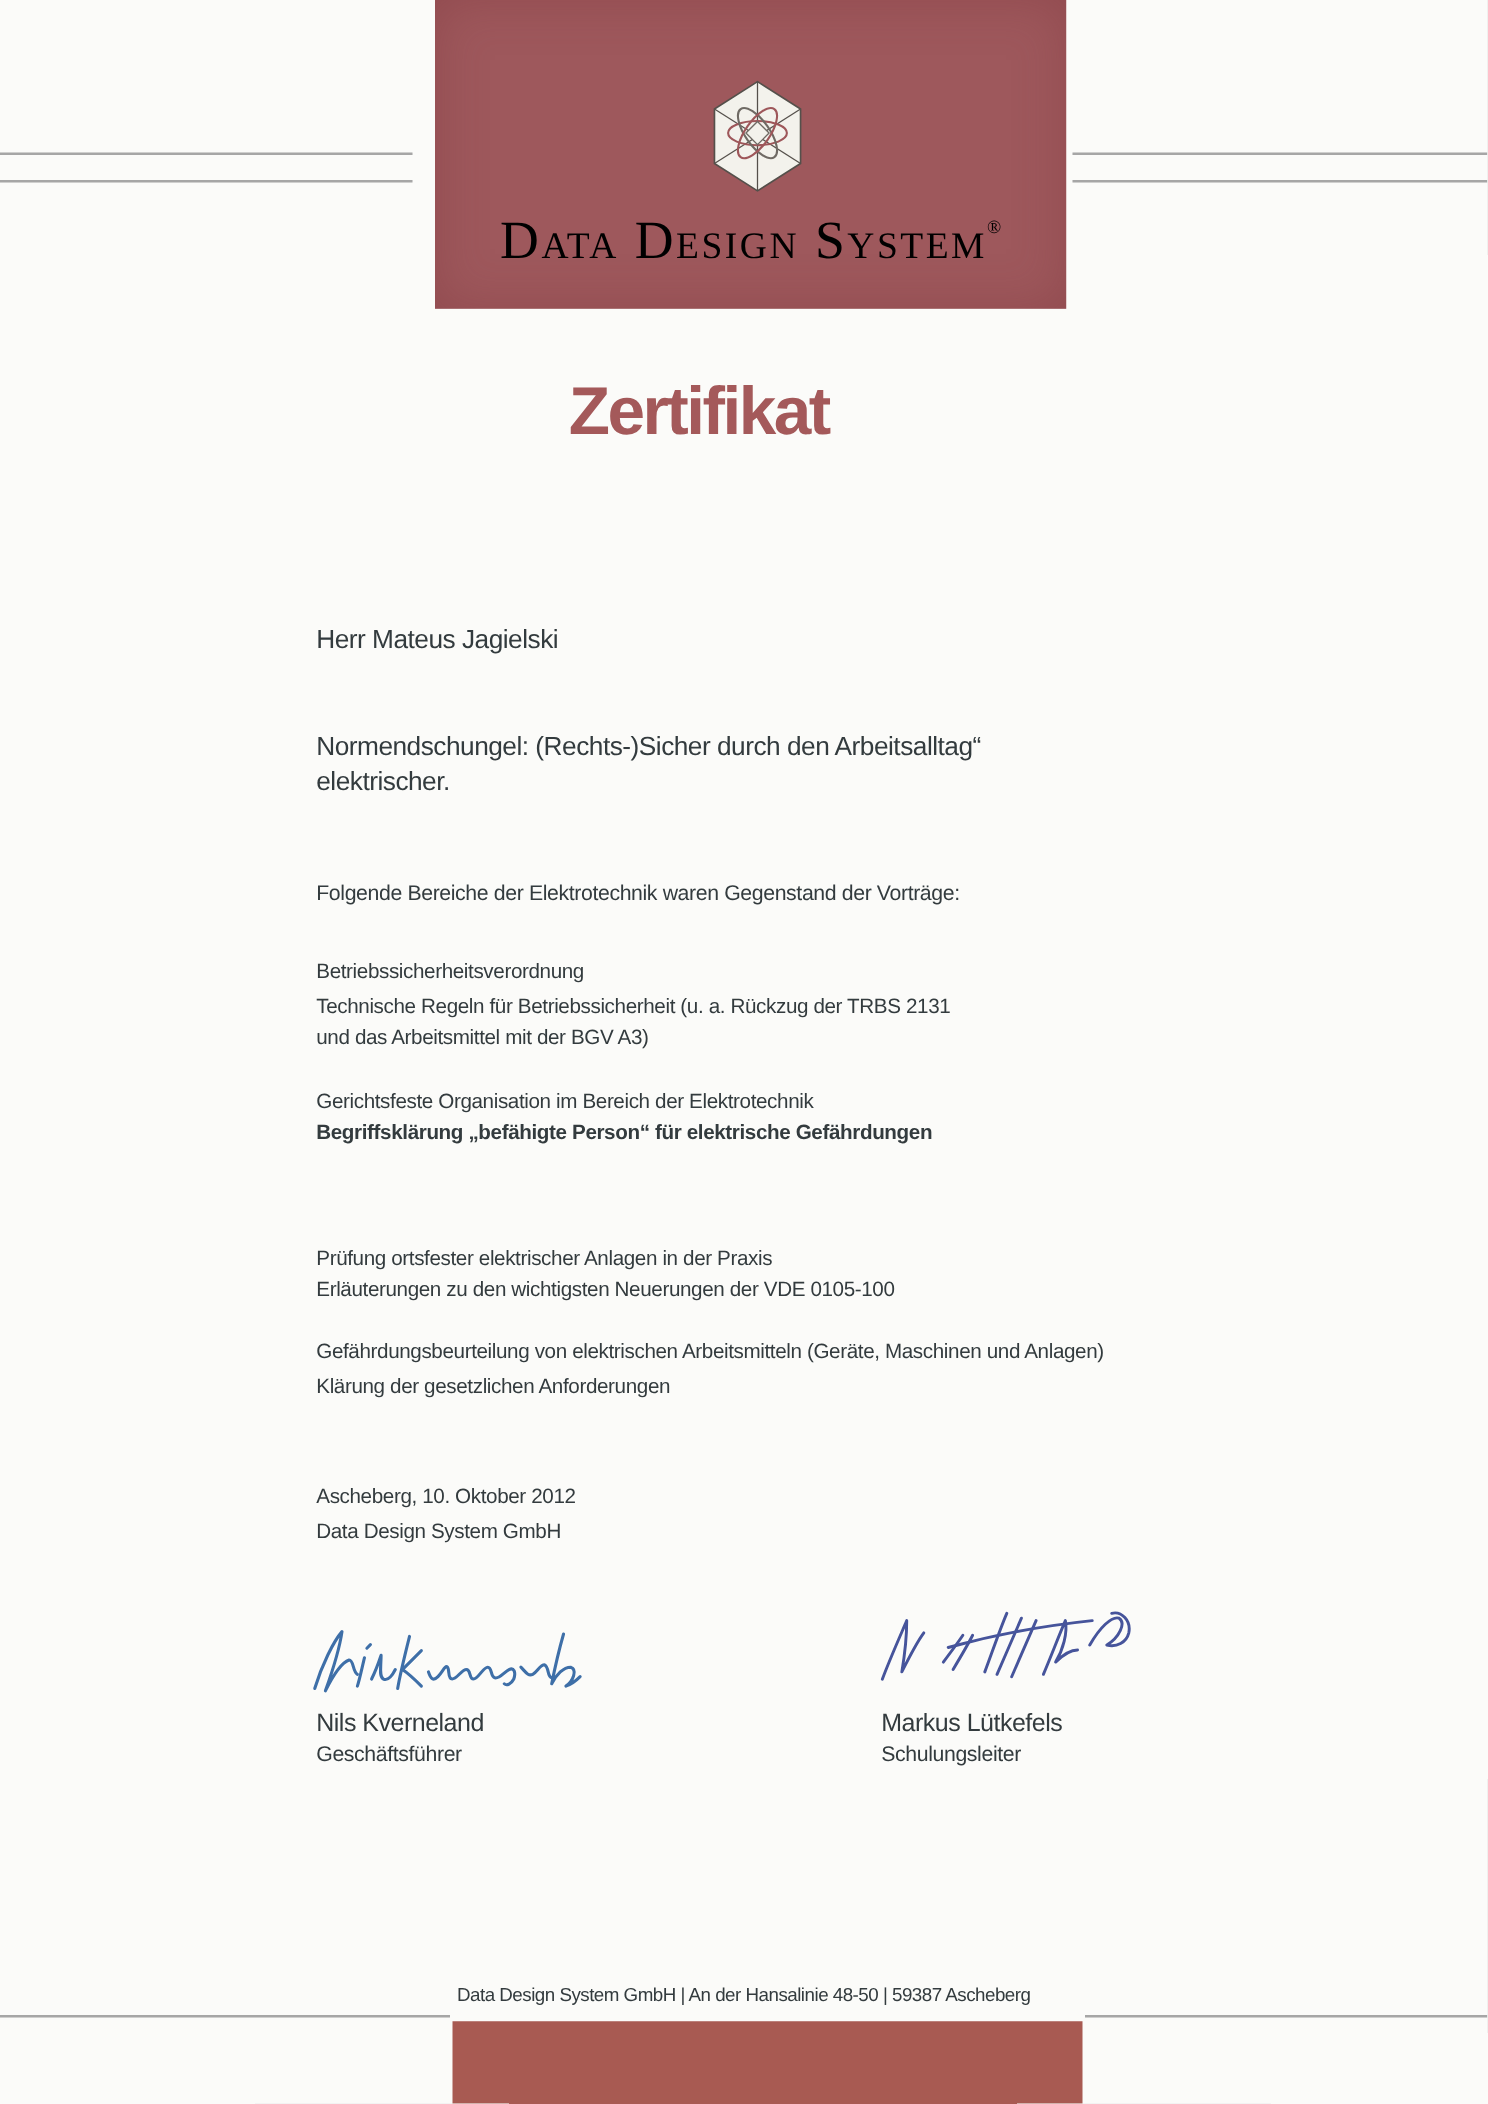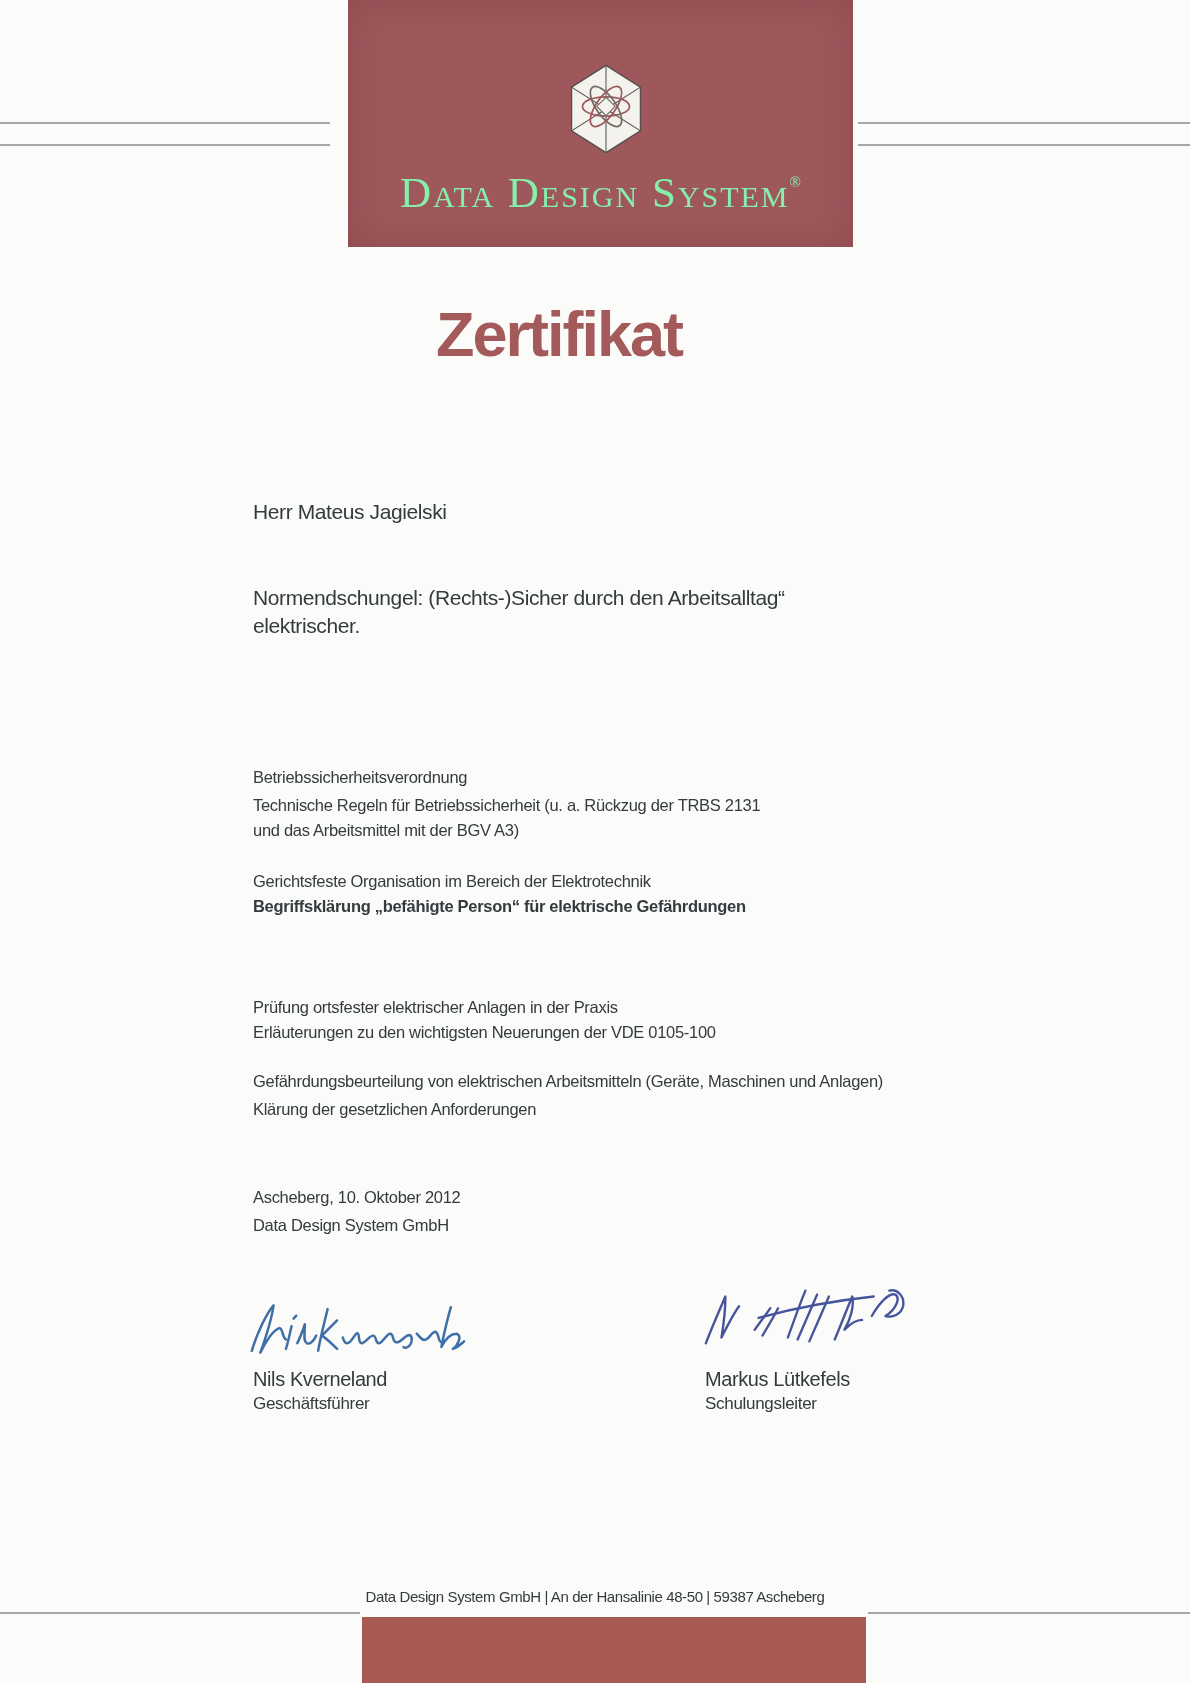--- a/index.html
+++ b/index.html
@@ -19,28 +19,28 @@
     background:#9e585c;
     box-shadow:inset 0 0 40px rgba(120,50,55,.35);
     text-align:center;
   }
   .banner-logo{position:absolute;left:216px;top:62px;width:84px;height:94px;}
   .banner-brand{
     position:absolute;left:0;right:0;top:168px;
     font-family:"Liberation Serif", serif;
     font-variant:small-caps;
     font-size:43px;letter-spacing:2px;
-    color:#86efac;white-space:nowrap;
+    color:#000000;white-space:nowrap;
   }
   .banner-reg{font-size:15px;vertical-align:20px;letter-spacing:0;}
   
   .cert-title{
     position:absolute;left:0;right:72px;top:298px;
     text-align:center;
-    font-size:63px;font-weight:700;letter-spacing:-2px;
+    font-size:54px;font-weight:700;letter-spacing:-2px;
     color:#a4595a;
   }
   .bodyline{position:absolute;left:253px;white-space:pre;}
   .t21{font-size:21px;letter-spacing:-0.4px;}
   .t17{font-size:17px;letter-spacing:-0.3px;}
   .t16{font-size:16.5px;letter-spacing:-0.3px;}
   .name{font-size:20px;letter-spacing:-0.4px;margin-top:12px;}
   .role{font-size:17px;letter-spacing:-0.3px;}
   .sig{position:absolute;}
   .sig path{fill:none;stroke-linecap:round;stroke-linejoin:round;}
@@ -83,20 +83,21 @@
     </svg>
     <div class="banner-brand"><span>Data Design System</span><span class="banner-reg">®</span></div>
   </div>
 
   <div class="cert-title">Zertifikat</div>
 
   <div class="bodyline t21" style="top:500px;">Herr Mateus Jagielski</div>
   <div class="bodyline t21" style="top:586px;">Normendschungel: (Rechts-)Sicher durch den Arbeitsalltag“</div>
   <div class="bodyline t21" style="top:614px;">elektrischer.</div>
 
+  <div class="bodyline t17" style="top:705px;">Folgende Bereiche der Elektrotechnik waren Gegenstand der Vorträge:</div>
 
   <div class="bodyline t16" style="top:768px;">Betriebssicherheitsverordnung</div>
   <div class="bodyline t16" style="top:796px;">Technische Regeln für Betriebssicherheit (u. a. Rückzug der TRBS 2131</div>
   <div class="bodyline t16" style="top:821px;">und das Arbeitsmittel mit der BGV A3)</div>
 
   <div class="bodyline t16" style="top:872px;">Gerichtsfeste Organisation im Bereich der Elektrotechnik</div>
   <div class="bodyline t16" style="top:897px;font-weight:bold;">Begriffsklärung „befähigte Person“ für elektrische Gefährdungen</div>
 
 
   <div class="bodyline t16" style="top:998px;">Prüfung ortsfester elektrischer Anlagen in der Praxis</div>

